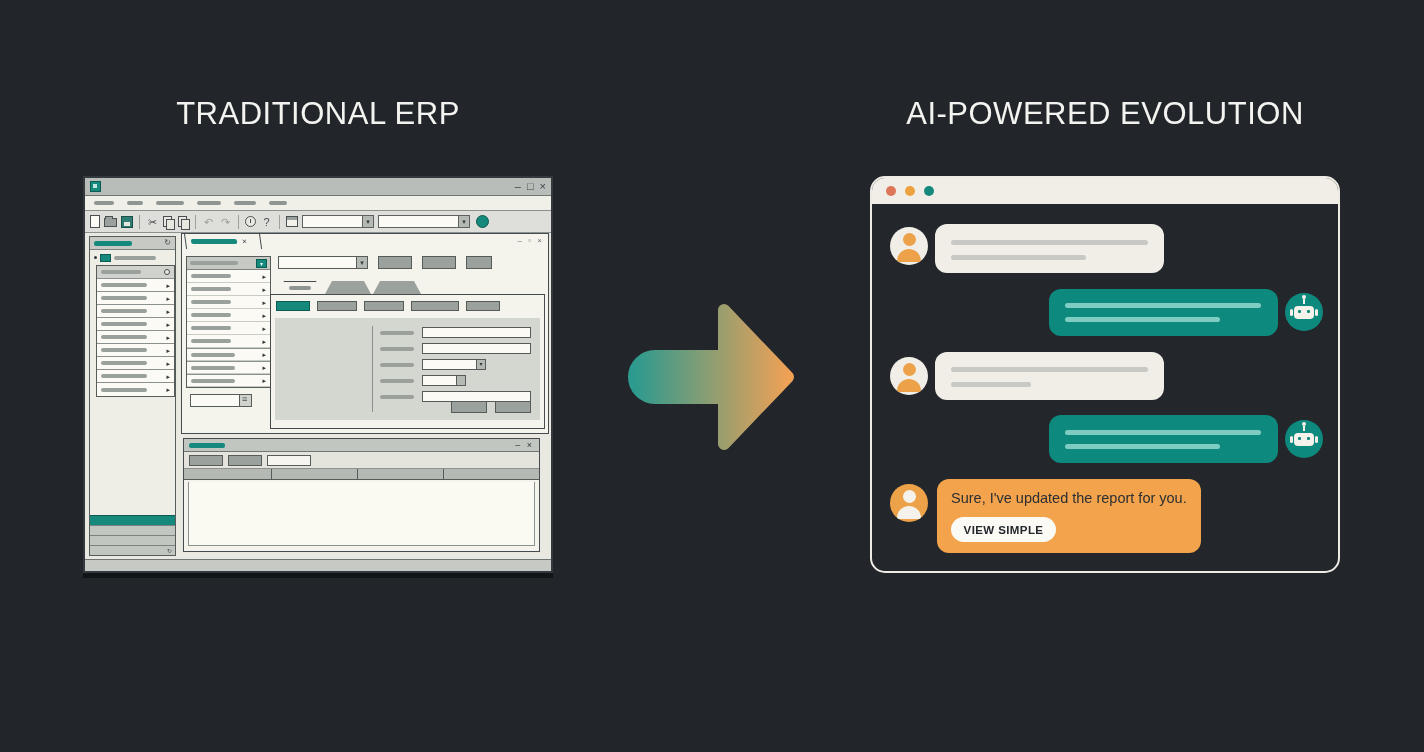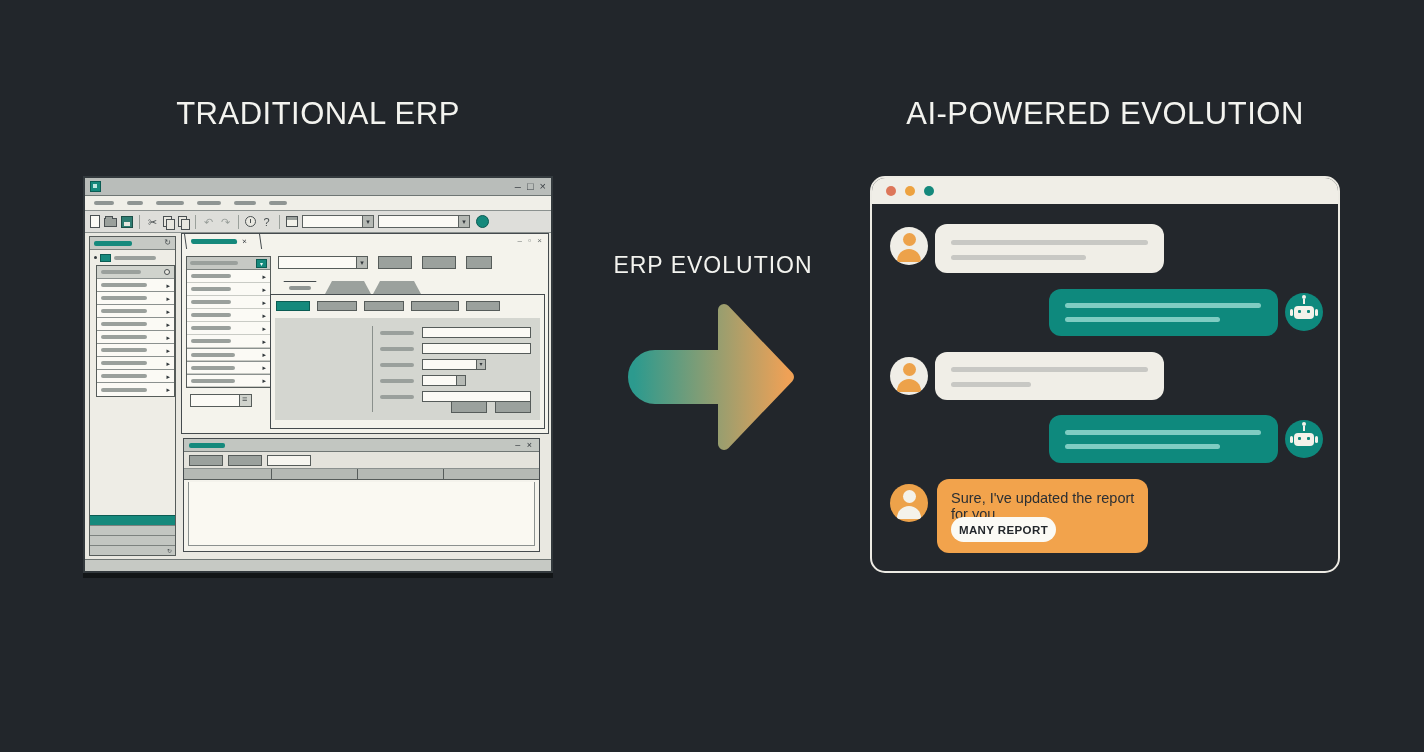--- a/index.html
+++ b/index.html
@@ -419,21 +419,20 @@
           <div class="gh-cell" style="flex:1;border-right:none"></div>
         </div>
         <div class="mdi2-body"></div>
       </div>
     </div>
 
     <div class="erp-statusbar"></div>
   </div>
 
 
-  <div class="center-label">ERP EVOLUTION</div>
   <div class="arrow-wrap">
     <svg width="170" height="160" viewBox="0 0 170 160">
       <defs>
         <linearGradient id="arrowGrad" x1="0" y1="0" x2="1" y2="0">
           <stop offset="0" stop-color="#2c9a8e"></stop>
           <stop offset="1" stop-color="#efa156"></stop>
         </linearGradient>
       </defs>
       <path d="M27 60 H96 V14 L160 81 L96 148 V102 H27 A21 21 0 0 1 27 60 Z" fill="url(#arrowGrad)" stroke="url(#arrowGrad)" stroke-width="12" stroke-linejoin="round" stroke-linecap="round"></path>
     </svg>
@@ -485,19 +484,19 @@
       <div class="bot-ant"></div>
       <div class="bot-head"></div>
       <div class="bot-ear-l"></div>
       <div class="bot-ear-r"></div>
     </div>
 
     <div class="msg-avatar avatar-orange" style="left:18px;top:306px">
       <div class="p-head"></div>
       <div class="p-body"></div>
     </div>
-    <div class="bubble final" style="left:65px;top:301px;width:211px;height:74px">
+    <div class="bubble final" style="left:65px;top:301px;width:264px;height:74px">
       <div class="final-text">Sure, I've updated the report for you.</div>
-      <div class="view-btn">MANY REPORT</div>
+      <div class="view-btn">VIEW SIMPLE</div>
     </div>
   </div>
 
 </div>
 
 </body></html>

